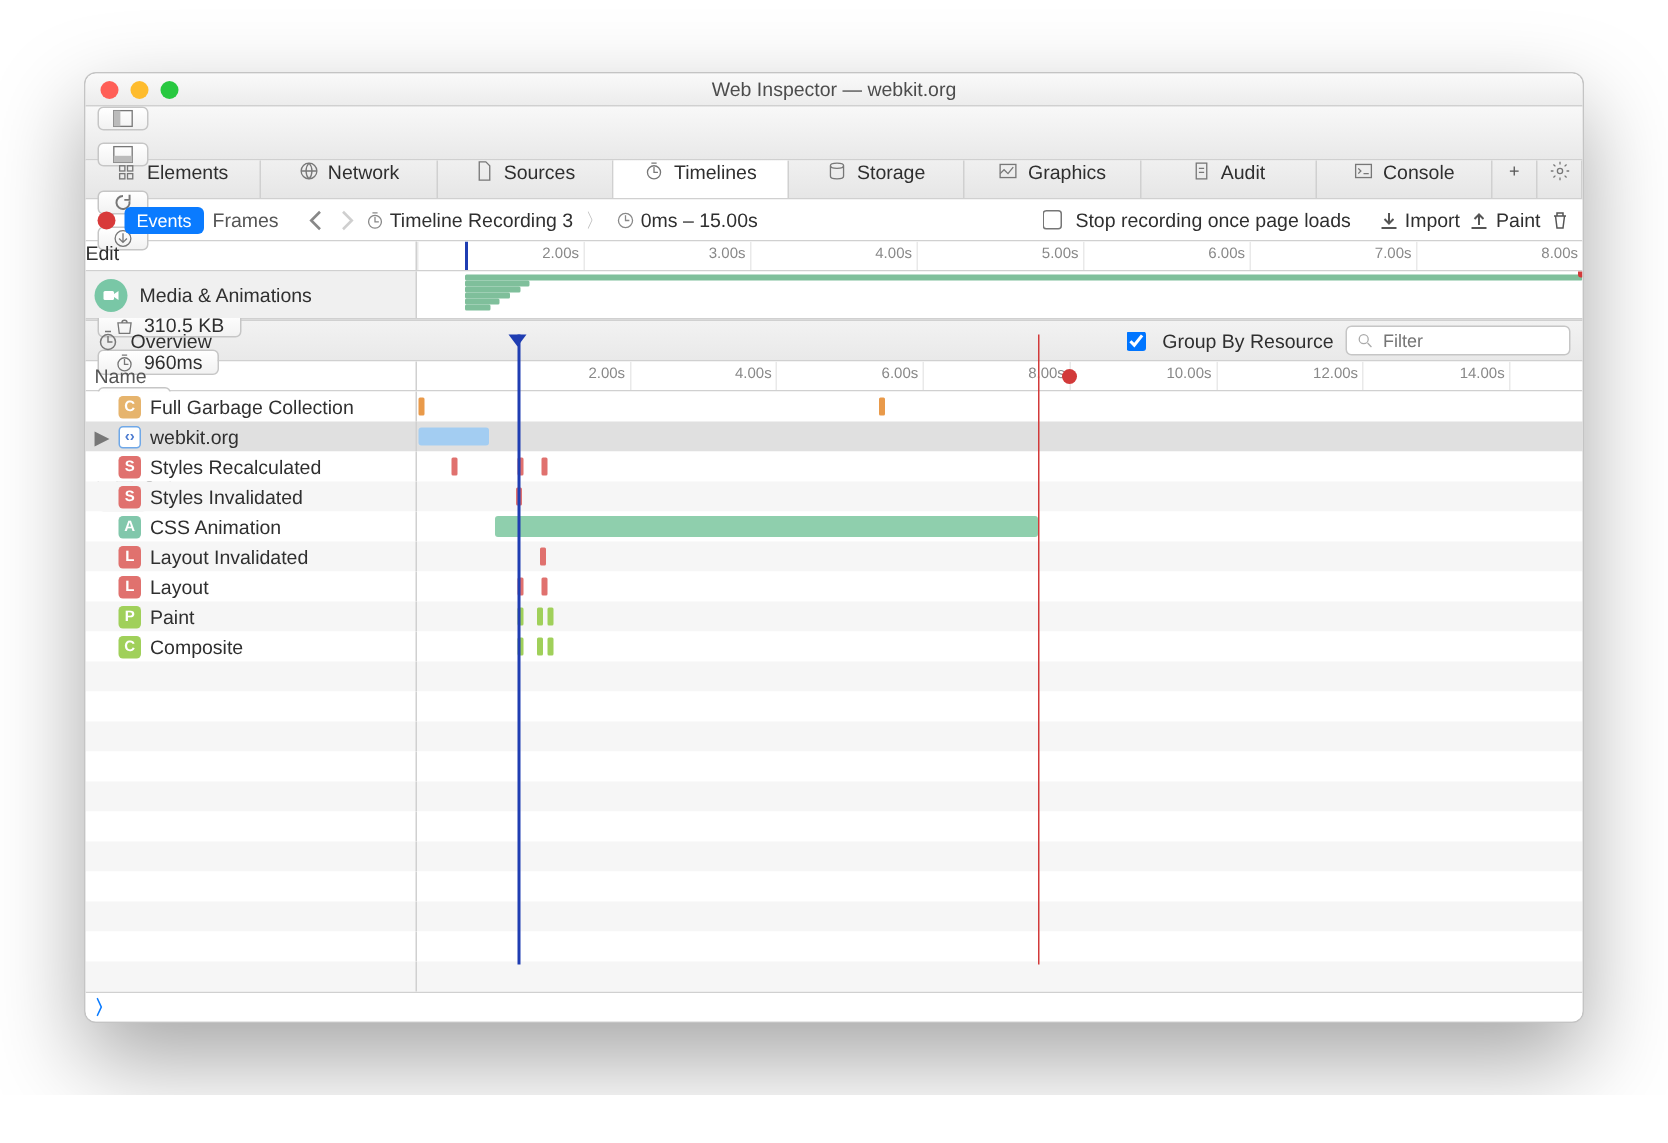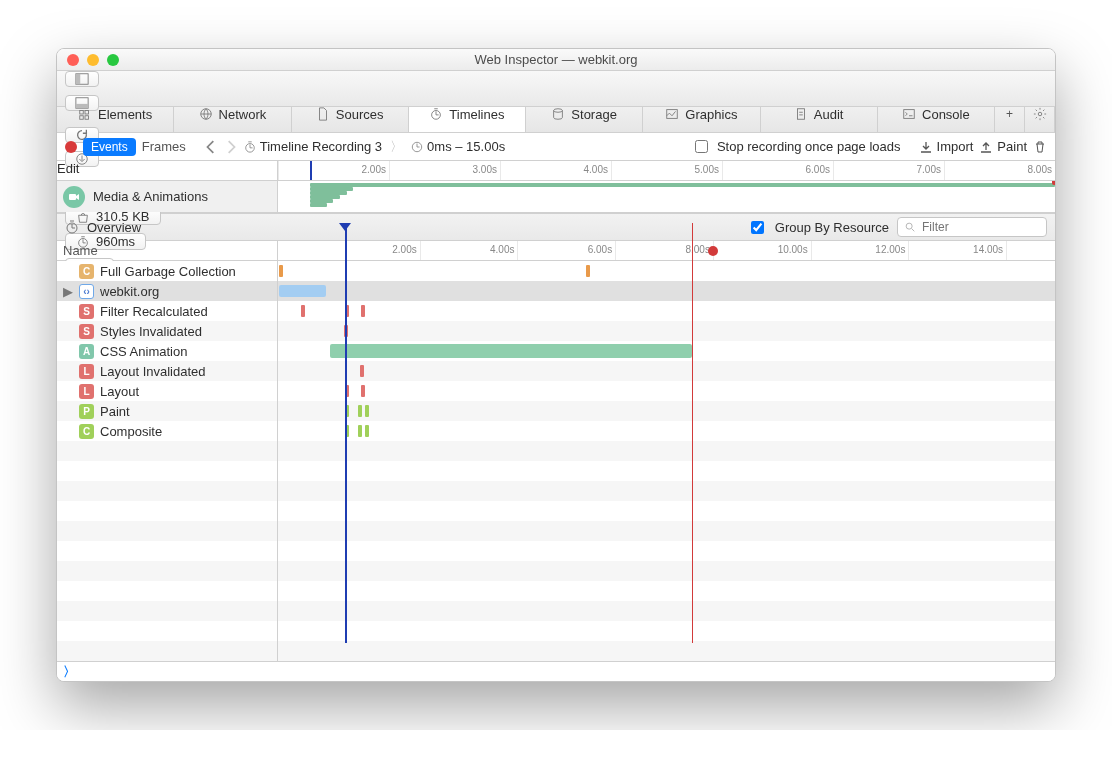--- a/index.html
+++ b/index.html
@@ -434,21 +434,21 @@
         <div class="rightcol">
           <div class="datarail">
             <div class="bar" style="left: 0.133333%; width: 6%; background: rgb(163, 205, 242);"></div>
           </div>
         </div>
       </div>
       <div class="row">
         <div class="leftcol">
           <span class="disclosure"></span>
           <span class="badge" style="background: rgb(224, 113, 110);">S</span>
-          <span>Filter Recalculated</span>
+          <span>Styles Recalculated</span>
         </div>
         <div class="rightcol">
           <div class="datarail">
             <div class="mark" style="left: 3%; width: 4px; background: rgb(224, 113, 110);"></div>
             <div class="mark" style="left: 8.6%; width: 4px; background: rgb(224, 113, 110);"></div>
             <div class="mark" style="left: 10.6667%; width: 4px; background: rgb(224, 113, 110);"></div>
           </div>
         </div>
       </div>
       <div class="row">

